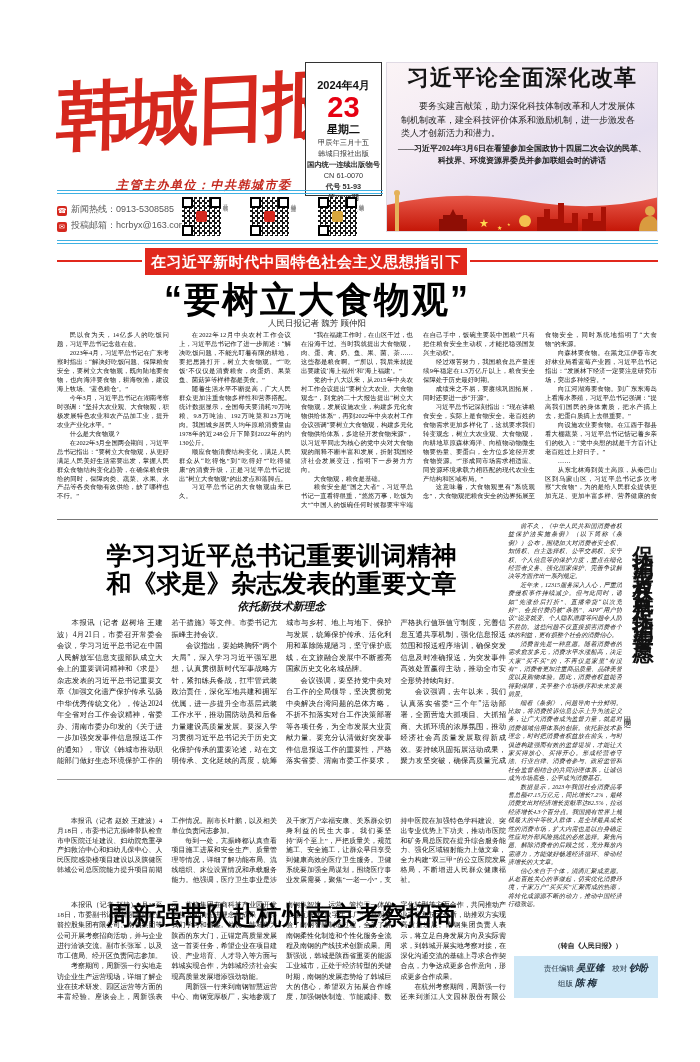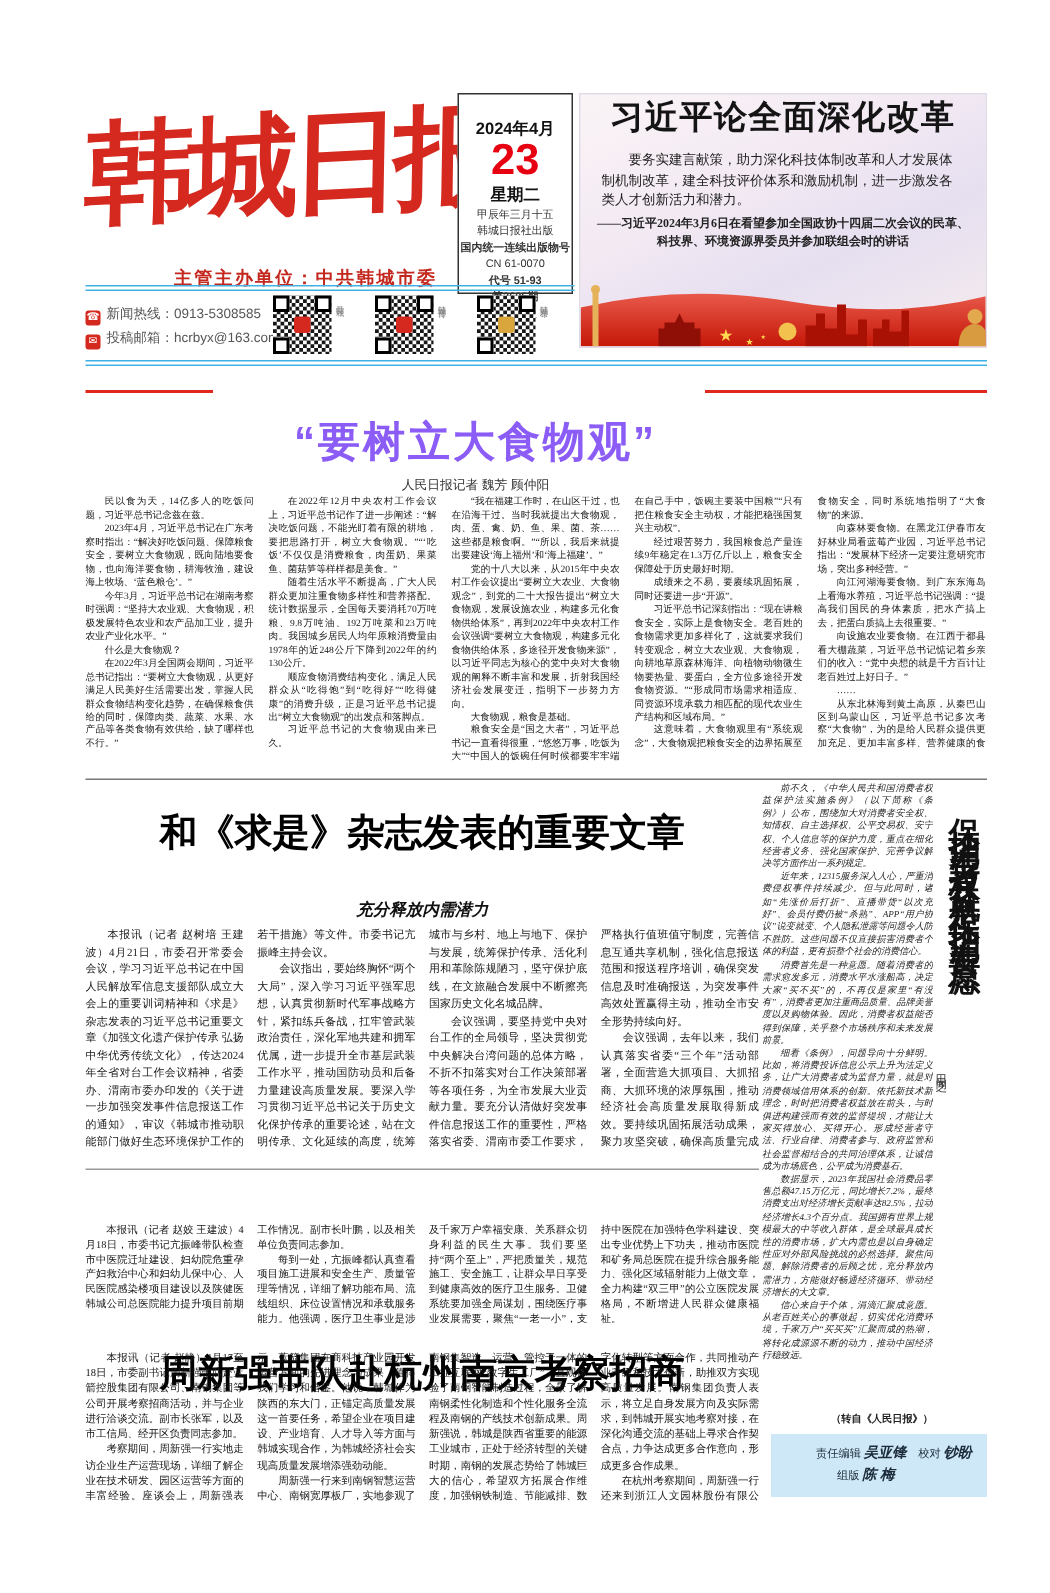--- a/index.html
+++ b/index.html
@@ -3,21 +3,21 @@
 <meta charset="utf-8">
 <style>
   html,body{margin:0;padding:0;background:#e9e9e9;}
   .page{position:relative;width:700px;height:1062px;background:#fff;overflow:hidden;
         font-family:"Liberation Sans","DejaVu Sans",sans-serif;margin:0 auto;}
 
   
   .brand{position:absolute;left:56px;top:72px;width:310px;font-family:"DejaVu Serif","Liberation Serif",serif;
          font-size:74px;font-weight:bold;color:#d5281e;line-height:1;letter-spacing:-5px;
          transform:rotate(-3deg) skewX(-4deg);}
-  .organizer{position:absolute;left:116px;top:177px;font-size:12px;font-weight:bold;color:#c3271d;letter-spacing:1.5px;}
+  .organizer{position:absolute;left:116px;top:177px;font-size:12px;font-weight:bold;color:#c3271d;letter-spacing:1.5px;font-style:italic;}
 
   .datebox{position:absolute;left:305px;top:62px;width:77px;height:134px;border:1.5px solid #333;
            box-sizing:border-box;text-align:center;padding-top:15px;background:#fff;}
   .db-month{font-size:11px;font-weight:bold;color:#111;}
   .db-day{font-size:29px;font-weight:bold;color:#e60012;line-height:1;}
   .db-week{font-size:11px;font-weight:bold;color:#111;margin-bottom:1px;}
   .db-sm{font-size:7.3px;color:#333;line-height:1.5;}
   .db-b{font-weight:bold;}
   .db-gray{color:#666;}
 
@@ -49,21 +49,21 @@
   #rc1{left:57px;top:190px;width:326px;}
   #rc2{left:57px;top:240px;width:601px;}
 
   
   .banner{position:absolute;left:145px;top:248px;width:322px;height:27px;background:#e1281c;color:#fff;
           font-size:15px;font-weight:bold;text-align:center;line-height:27px;letter-spacing:.5px;}
   .redline{position:absolute;top:260px;height:2px;background:#e1281c;}
   #rll{left:57px;width:85px;}  #rlr{left:470px;width:188px;}
 
   .lead-headline{position:absolute;left:57px;top:276px;width:520px;margin:0;text-align:center;
-                 font-size:28px;font-weight:bold;color:#8b5cf6;letter-spacing:2px;}
+                 font-size:36px;font-weight:bold;color:#000000;letter-spacing:2px;}
   .lead-byline{position:absolute;left:57px;top:318px;width:520px;text-align:center;font-size:8.5px;color:#333;}
 
   .bodytext{text-align:justify;color:#151515;font-family:"Liberation Serif","DejaVu Serif",serif;overflow:hidden;}
   .bodytext p{margin:0;text-indent:2em;}
   .lead-body{position:absolute;left:57px;top:331px;width:600px;height:183px;column-count:5;column-gap:10px;
              font-size:6.4px;line-height:1.4;}
 
   .hline{position:absolute;height:1px;background:#777;}
   #hl1{left:57px;top:519px;width:601px;}
   #hl2{left:57px;top:779px;width:449px;background:#999;}
@@ -179,20 +179,21 @@
         <i></i>
         <i></i>
         <em class="c-gold"></em>
       </div>
     <div class="qr-label">韩城发布</div>
   </div>
 
   <div class="rule-cyan" id="rc1"></div>
   <div class="rule-cyan" id="rc2"></div>
 
+  <div class="banner">在习近平新时代中国特色社会主义思想指引下</div>
   <div class="redline" id="rll"></div>
   <div class="redline" id="rlr"></div>
 
   <h1 class="lead-headline">“要树立大食物观”</h1>
   <div class="lead-byline">人民日报记者 魏芳 顾仲阳</div>
   <div class="lead-body bodytext">
       <p>民以食为天，14亿多人的吃饭问题，习近平总书记念兹在兹。</p>
       <p>2023年4月，习近平总书记在广东考察时指出：“解决好吃饭问题、保障粮食安全，要树立大食物观，既向陆地要食物，也向海洋要食物，耕海牧渔，建设海上牧场、‘蓝色粮仓’。”</p>
       <p>今年3月，习近平总书记在湖南考察时强调：“坚持大农业观、大食物观，积极发展特色农业和农产品加工业，提升农业产业化水平。”</p>
       <p>什么是大食物观？</p>
@@ -212,23 +213,24 @@
       <p>向森林要食物。在黑龙江伊春市友好林业局看蓝莓产业园，习近平总书记指出：“发展林下经济一定要注意研究市场，突出多种经营。”</p>
       <p>向江河湖海要食物。到广东东海岛上看海水养殖，习近平总书记强调：“提高我们国民的身体素质，把水产搞上去，把蛋白质搞上去很重要。”</p>
       <p>向设施农业要食物。在江西于都县看大棚蔬菜，习近平总书记惦记着乡亲们的收入：“党中央想的就是千方百计让老百姓过上好日子。”</p>
       <p>……</p>
       <p>从东北林海到黄土高原，从秦巴山区到乌蒙山区，习近平总书记多次考察“大食物”，为的是给人民群众提供更加充足、更加丰富多样、营养健康的食物，为的是“增进民生福祉，提高人民生活品质”。</p>
     </div>
 
   <div class="hline" id="hl1"></div>
 
   <h2 class="c-head">
+    <span style="display:block">学习习近平总书记重要训词精神</span>
     <span style="display:block">和《求是》杂志发表的重要文章</span>
   </h2>
-  <div class="c-sub">充分释放内需潜力</div>
+  <div class="c-sub">依托新技术新理念</div>
   <div class="c-body bodytext">
       <p>本报讯（记者 赵树培 王建波）4月21日，市委召开常委会会议，学习习近平总书记在中国人民解放军信息支援部队成立大会上的重要训词精神和《求是》杂志发表的习近平总书记重要文章《加强文化遗产保护传承 弘扬中华优秀传统文化》，传达2024年全省对台工作会议精神，省委办、渭南市委办印发的《关于进一步加强突发事件信息报送工作的通知》，审议《韩城市推动职能部门做好生态环境保护工作的若干措施》等文件。市委书记亢振峰主持会议。</p>
       <p>会议指出，要始终胸怀“两个大局”，深入学习习近平强军思想，认真贯彻新时代军事战略方针，紧扣练兵备战，扛牢管武装政治责任，深化军地共建和拥军优属，进一步提升全市基层武装工作水平，推动国防动员和后备力量建设高质量发展。要深入学习贯彻习近平总书记关于历史文化保护传承的重要论述，站在文明传承、文化延续的高度，统筹城市与乡村、地上与地下、保护与发展，统筹保护传承、活化利用和革除陈规陋习，坚守保护底线，在文旅融合发展中不断擦亮国家历史文化名城品牌。</p>
       <p>会议强调，要坚持党中央对台工作的全局领导，坚决贯彻党中央解决台湾问题的总体方略，不折不扣落实对台工作决策部署等各项任务，为全市发展大业贡献力量。要充分认清做好突发事件信息报送工作的重要性，严格落实省委、渭南市委工作要求，严格执行值班值守制度，完善信息互通共享机制，强化信息报送范围和报送程序培训，确保突发信息及时准确报送，为突发事件高效处置赢得主动，推动全市安全形势持续向好。</p>
       <p>会议强调，去年以来，我们认真落实省委“三个年”活动部署，全面营造大抓项目、大抓招商、大抓环境的浓厚氛围，推动经济社会高质量发展取得新成效。要持续巩固拓展活动成果，聚力攻坚突破，确保高质量完成全年目标任务。会议还研究了其他事项。</p>
     </div>
 
   <div class="hline" id="hl2"></div>
 
   <div class="i-body bodytext">

